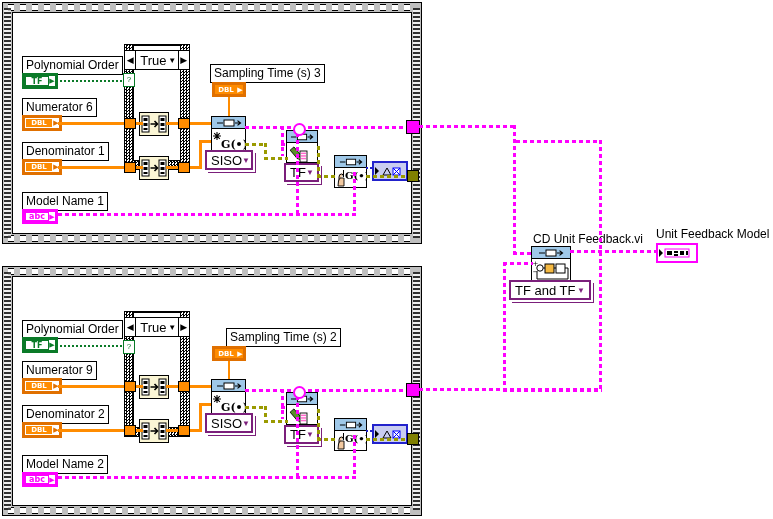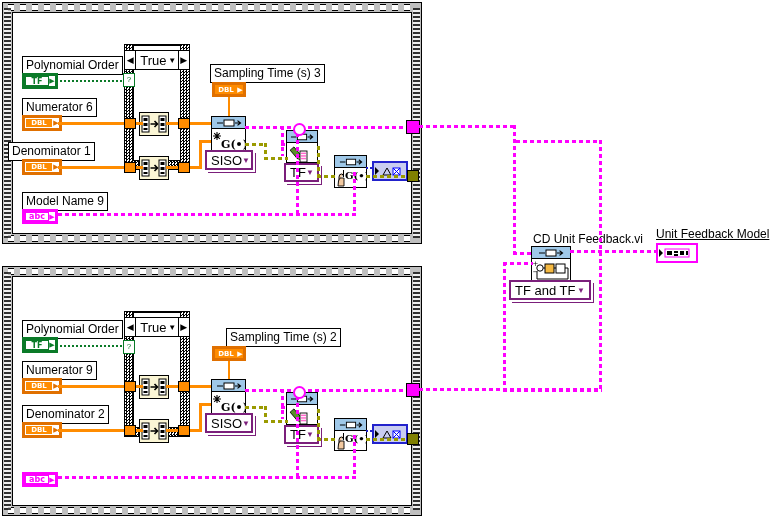--- a/index.html
+++ b/index.html
@@ -229,27 +229,27 @@
     <div class="box">TF</div>
     <div class="nub" style="color:#0a7a28;">▶</div>
   </div>
 
   <div class="ctl-label" style="left:22px;top:98px;">Numerator 6</div>
   <div class="term t-dblarr" style="left:22px;top:115px;">
     <div class="box">DBL</div>
     <div class="nub" style="color:#e07000;">▶</div>
   </div>
 
-  <div class="ctl-label" style="left:8px;top:142px;text-align:center;">Denominator 1</div>
+  <div class="ctl-label" style="left:22px;top:142px;text-align:center;">Denominator 1</div>
   <div class="term t-dblarr" style="left:22px;top:159px;">
     <div class="box">DBL</div>
     <div class="nub" style="color:#e07000;">▶</div>
   </div>
 
-  <div class="ctl-label" style="left:22px;top:192px;">Model Name 9</div>
+  <div class="ctl-label" style="left:22px;top:192px;">Model Name 1</div>
   <div class="term t-abc" style="left:22px;top:209px;">
     <div class="box">abc</div>
     <div class="nub" style="color:#ff00ff;">▶</div>
   </div>
 
   <div class="ctl-label" style="left:210px;top:64px;">Sampling Time (s) 3</div>
   <div class="term t-dbl" style="left:212px;top:82px;">
     <div class="box">DBL</div>
     <div class="nub" style="color:#fff;">▶</div>
   </div>
@@ -423,20 +423,21 @@
     <div class="box">DBL</div>
     <div class="nub" style="color:#e07000;">▶</div>
   </div>
 
   <div class="ctl-label" style="left:22px;top:405px;">Denominator 2</div>
   <div class="term t-dblarr" style="left:22px;top:422px;">
     <div class="box">DBL</div>
     <div class="nub" style="color:#e07000;">▶</div>
   </div>
 
+  <div class="ctl-label" style="left:22px;top:455px;">Model Name 2</div>
   <div class="term t-abc" style="left:22px;top:472px;">
     <div class="box">abc</div>
     <div class="nub" style="color:#ff00ff;">▶</div>
   </div>
 
   <div class="ctl-label" style="left:226px;top:328px;">Sampling Time (s) 2</div>
   <div class="term t-dbl" style="left:212px;top:346px;">
     <div class="box">DBL</div>
     <div class="nub" style="color:#fff;">▶</div>
   </div>
@@ -596,21 +597,21 @@
         <path d="M11.3 9 L13 9 M22 9 L24 9 M33 9 L36 9 L36 20 L5 20 L5 12.3" stroke="#000" stroke-width="1" fill="none"></path>
       </svg>
     </div>
   </div>
 
   <div class="enum" style="left:509px;top:280px;width:82px;height:20px;">
     <span>TF and TF</span>
     <span class="chev">▼</span>
   </div>
 
-  <div class="vi-title" style="left:656px;top:227px;text-decoration:underline;">Unit Feedback Model</div>
+  <div class="vi-title" style="left:656px;top:227px;">Unit Feedback Model</div>
   <div class="abs" style="left:656px;top:243px;width:38px;height:16px;border:2px solid #ff00ff;background:#fff;
               display:flex;align-items:center;">
     <svg width="34" height="12" viewBox="0 0 34 12">
       <polygon points="1,2 1,10 5,6" fill="#000"></polygon>
       <rect x="7" y="2" width="24" height="8" fill="#fff" stroke="#ff00ff" stroke-width="1"></rect>
       <rect x="9" y="4" width="5" height="4" fill="#000"></rect>
       <rect x="16" y="4" width="4" height="2" fill="#000"></rect>
       <rect x="16" y="7" width="4" height="2" fill="#000"></rect>
       <rect x="22" y="4" width="4" height="4" fill="#000"></rect>
       <rect x="28" y="4" width="2" height="4" fill="#000"></rect>

